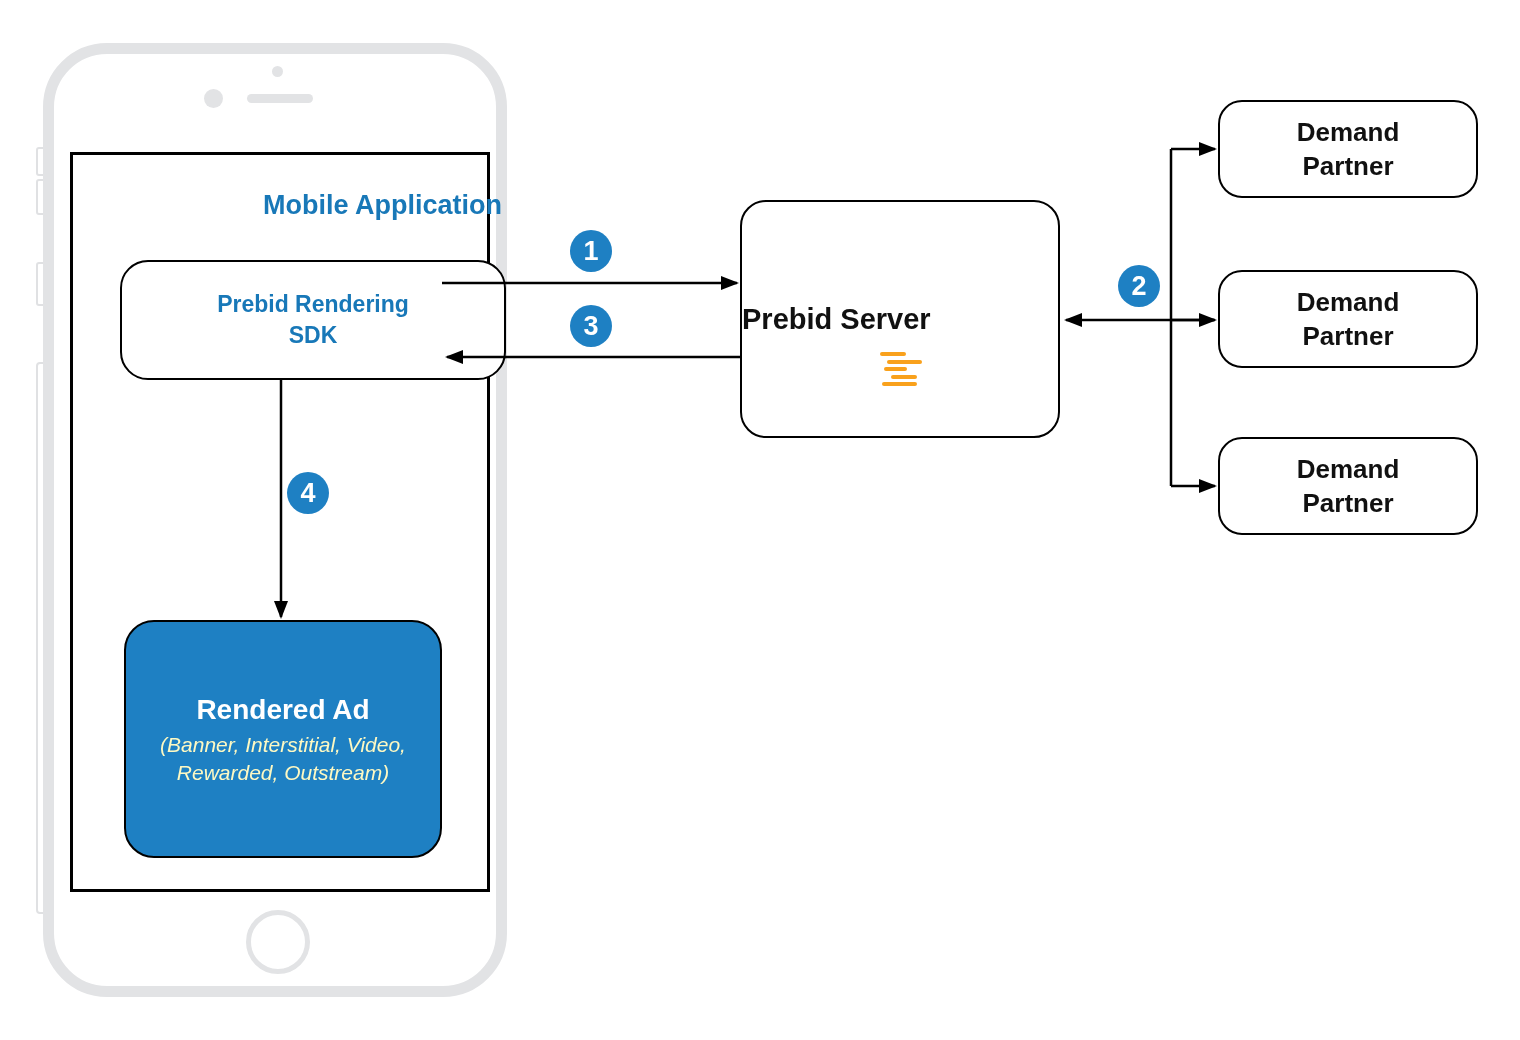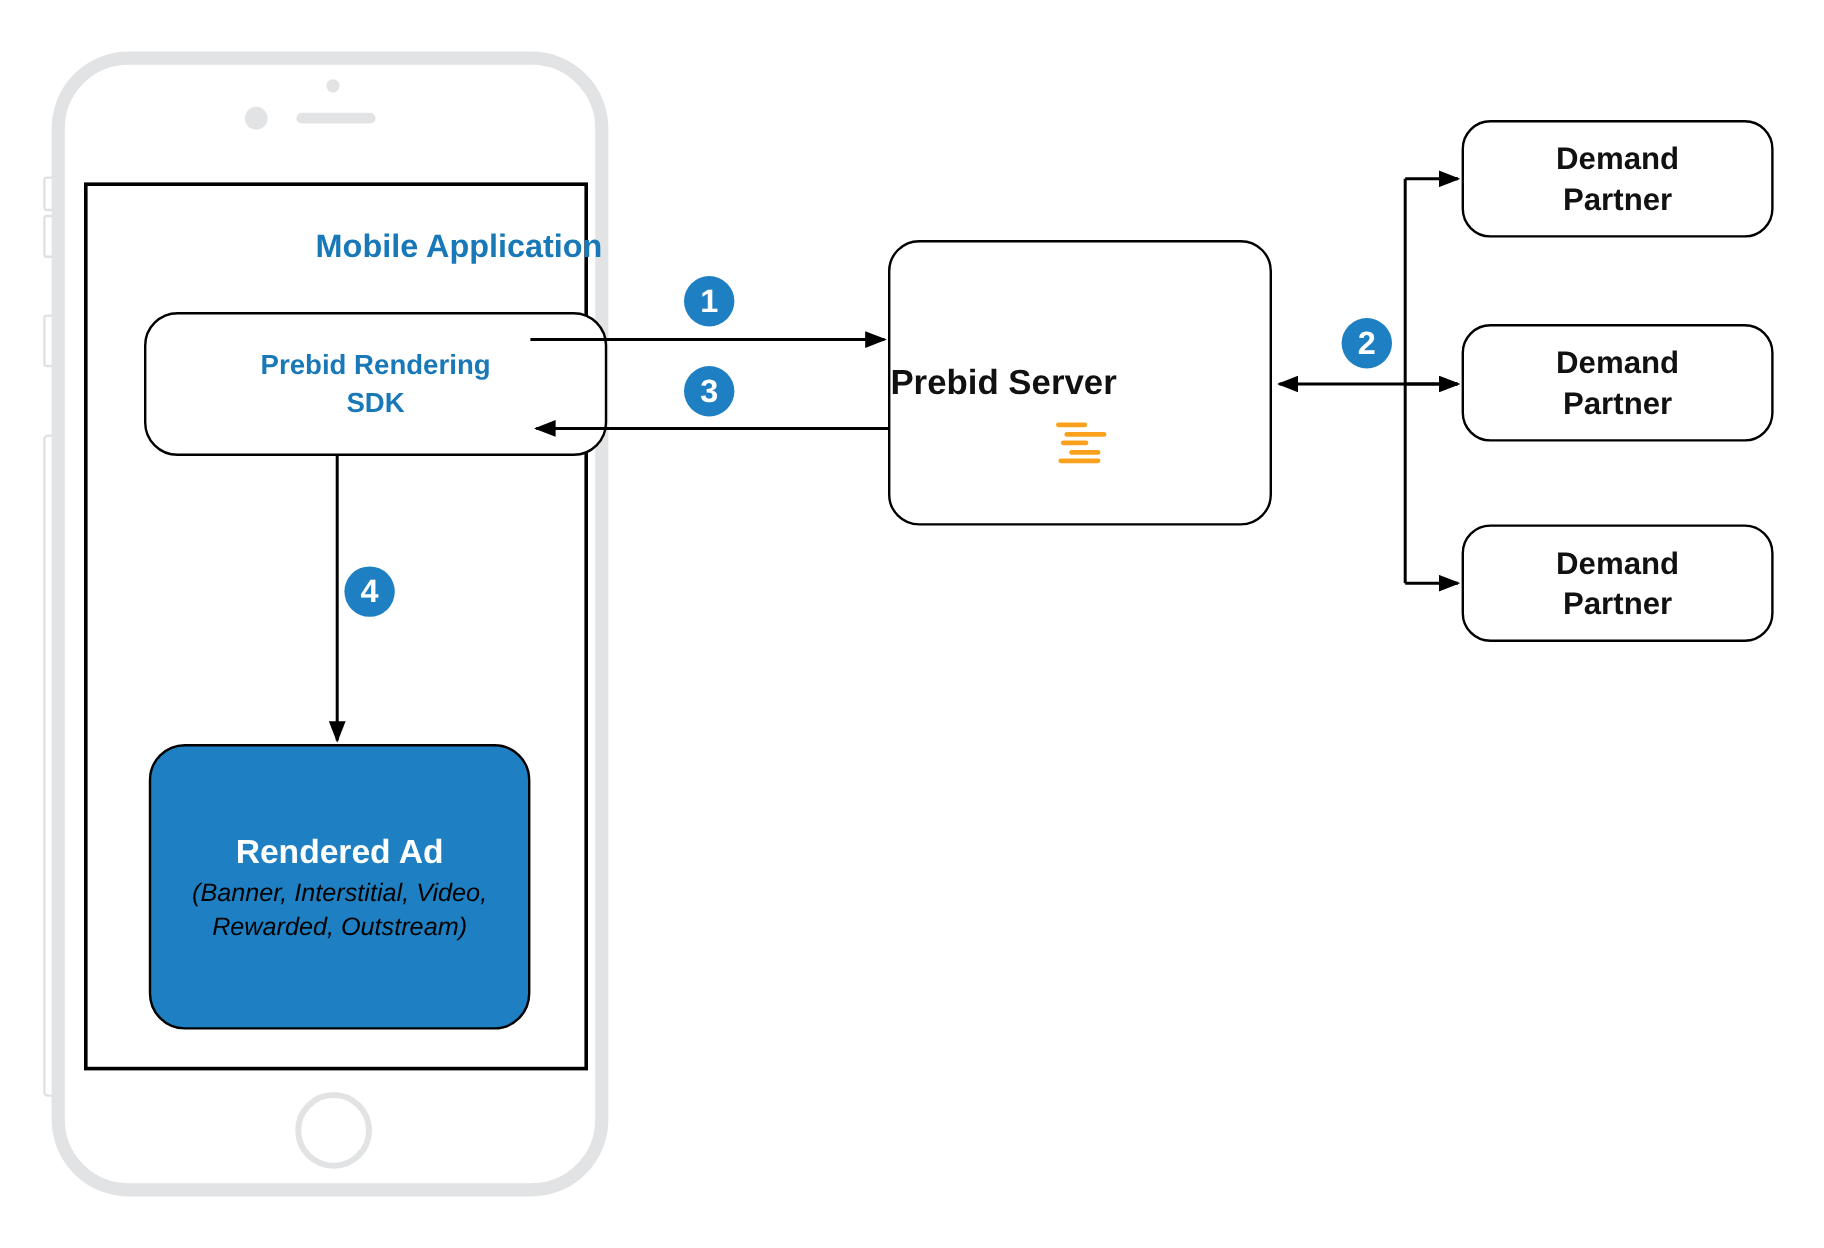--- a/index.html
+++ b/index.html
@@ -40,21 +40,21 @@
     box-sizing:border-box;border:2.5px solid var(--line-black);border-radius:28px;
     background:#fff;display:flex;flex-direction:column;align-items:center;
     justify-content:center;z-index:4;}
   .sdk-box .ln{font-size:23px;font-weight:bold;color:var(--text-blue);line-height:31px;}
 
   .ad-box{position:absolute;left:112px;top:620px;width:318px;height:238px;
     box-sizing:border-box;border:2.5px solid var(--line-black);border-radius:30px;
     background:var(--accent-blue);display:flex;flex-direction:column;align-items:center;
     justify-content:center;z-index:4;margin-left:12px;}
   .ad-title{font-size:28px;font-weight:bold;color:#fff;line-height:36px;margin-bottom:3px;}
-  .ad-sub{font-size:21px;font-style:italic;color:#000000;line-height:28px;}
+  .ad-sub{font-size:21px;font-style:italic;color:#fef9c3;line-height:28px;}
 
   
   .server-box{position:absolute;left:740px;top:200px;width:320px;height:238px;
     box-sizing:border-box;border:2.5px solid var(--line-black);border-radius:26px;
     background:#fff;z-index:4;}
   .server-label{position:absolute;left:0;top:101px;width:100%;text-align:left;
     font-size:29px;font-weight:bold;color:#111;}
   .prebid-logo{position:absolute;left:50%;top:149px;width:44px;height:36px;
     margin-left:-22px;}
   .prebid-logo .bar{position:absolute;height:4px;border-radius:2px;

